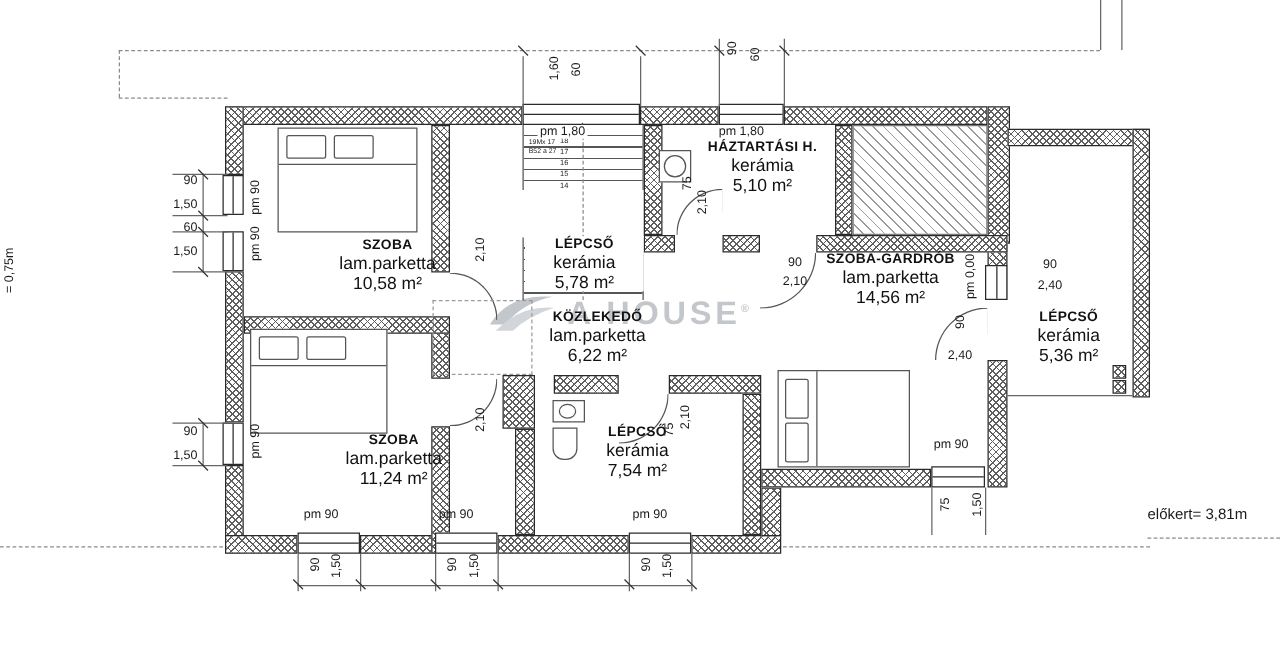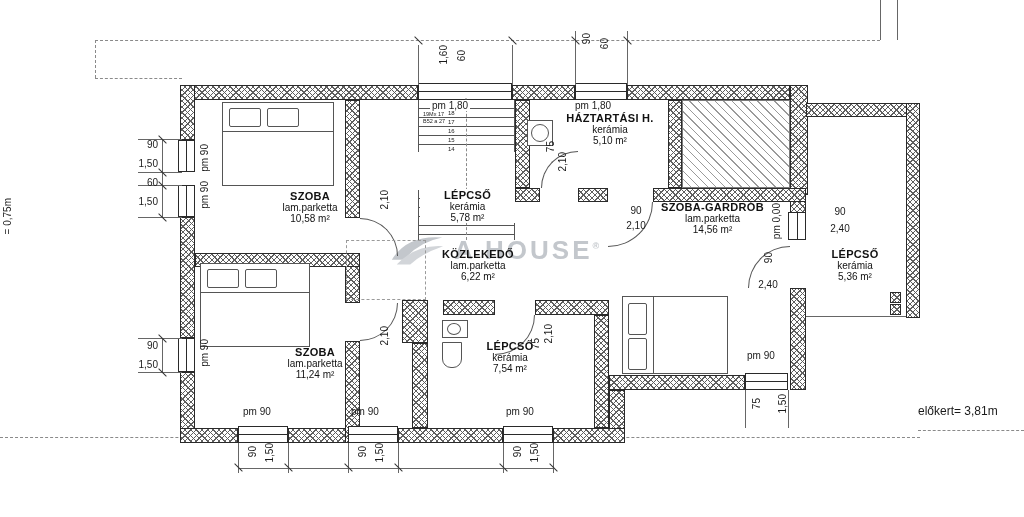--- a/index.html
+++ b/index.html
@@ -23,21 +23,21 @@
   .vline{background:#666;width:1px;}
   .dash-h{border-top:1px dashed #8a8a8a;height:0;}
   .dash-v{border-left:1px dashed #8a8a8a;width:0;}
   .dash-rect{border:1px dashed #9a9a9a;}
   .tick{width:11px;height:1px;background:#333;transform:rotate(45deg);}
   .dim{font-size:10px;line-height:1.1;white-space:nowrap;color:#1a1a1a;}
   .vdim{writing-mode:vertical-rl;transform:rotate(180deg);}
   .bgw{background:#fff;padding:0 2px;}
   .room-label{text-align:center;color:#111;}
   .room-name{font-weight:bold;font-size:11px;letter-spacing:.3px;}
-  .room-sub{font-size:10px;}
+  .room-sub{font-size:14px;}
   .treads{background-image:repeating-linear-gradient(180deg,transparent 0 8px,#555 8px 9px);
           border-left:1px solid #555;border-right:1px solid #555;}
   .stepnum{font-size:6px;line-height:1;color:#222;}
   .note{font-size:5.5px;line-height:1.2;color:#222;white-space:nowrap;}
   .bed{border:1px solid #555;background:#fff;}
   .pillow{position:absolute;border:1px solid #555;background:#fff;width:30px;height:17px;border-radius:2px;}
   .pillow-v{width:17px;height:30px;}
   .bedline{position:absolute;left:0;right:0;height:1px;background:#555;}
   .bedline-v{position:absolute;top:0;bottom:0;width:1px;background:#555;}
   .fixture{border:1px solid #555;background:#fff;}

